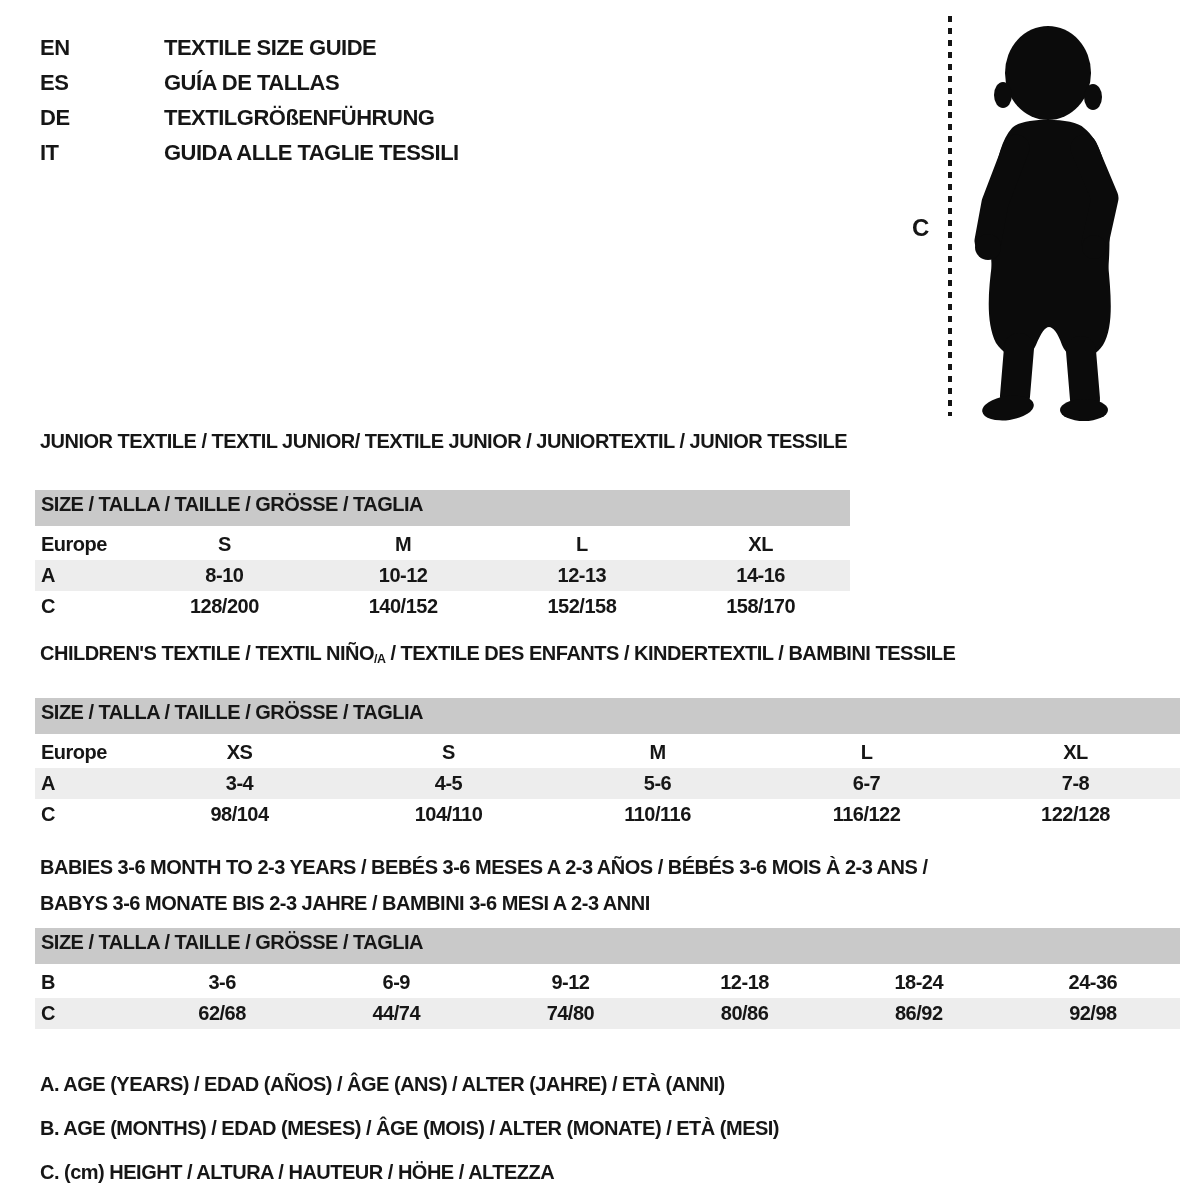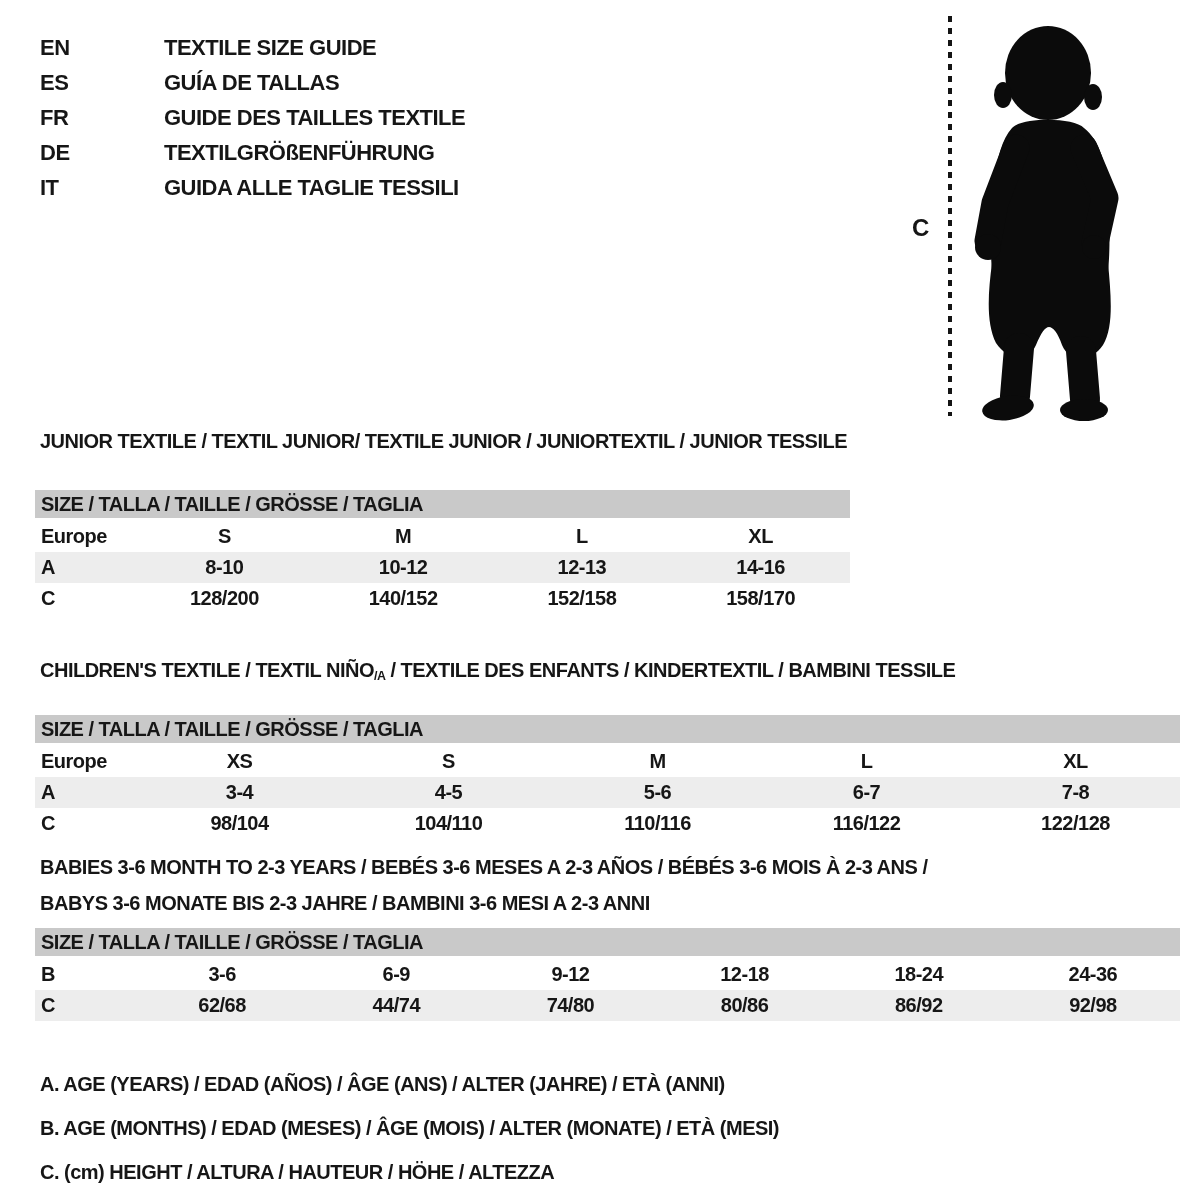--- a/index.html
+++ b/index.html
@@ -24,25 +24,25 @@
   .measure-label{position:absolute;left:912px;top:214px;font-size:24px;}
   .silhouette{position:absolute;left:962px;top:13px;}
 
   
   .section{position:absolute;left:35px;}
   .sec-junior{top:429px;width:815px;}
   .sec-children{top:641px;width:1145px;}
   .sec-babies{top:849px;width:1145px;}
   .sec-title{font-size:20px;line-height:25px;margin:0 0 0 5px;white-space:nowrap;}
   .sec-junior  .sec-title{margin-bottom:36px;}
-  .sec-children .sec-title{margin-bottom:26px;margin-top:17px;}
+  .sec-children .sec-title{margin-bottom:26px;}
   .sec-babies  .sec-title{line-height:36px;margin-bottom:7px;}
   .sub{font-size:0.62em;vertical-align:-0.25em;}
 
-  .size-bar{background:#c9c9c9;height:28px;line-height:29px;padding-left:6px;
+  .size-bar{background:#c9c9c9;height:36px;line-height:29px;padding-left:6px;
             font-size:20px;margin-bottom:3px;}
   .t-row{display:grid;height:31px;line-height:31px;font-size:20px;margin-bottom:0;}
   .t-row .lbl{padding-left:6px;text-align:left;}
   .t-row .val{text-align:center;}
   .t-row.shaded{background:#ededed;}
 
   
   .notes{position:absolute;left:40px;top:1062px;font-size:20px;line-height:44px;}
   .note-line{white-space:nowrap;}
 </style>
@@ -52,24 +52,20 @@
 <div class="page">
 
   <div class="lang-list" id="langList">
       <div class="lang-row">
         <span class="lang-code">EN</span>
         <span class="lang-title">TEXTILE SIZE GUIDE</span>
       </div>
       <div class="lang-row">
         <span class="lang-code">ES</span>
         <span class="lang-title">GUÍA DE TALLAS</span>
-      </div>
-      <div class="lang-row">
-        <span class="lang-code">FR</span>
-        <span class="lang-title">GUIDE DES TAILLES TEXTILE</span>
       </div>
       <div class="lang-row">
         <span class="lang-code">DE</span>
         <span class="lang-title">TEXTILGRÖßENFÜHRUNG</span>
       </div>
       <div class="lang-row">
         <span class="lang-code">IT</span>
         <span class="lang-title">GUIDA ALLE TAGLIE TESSILI</span>
       </div>
     </div>

